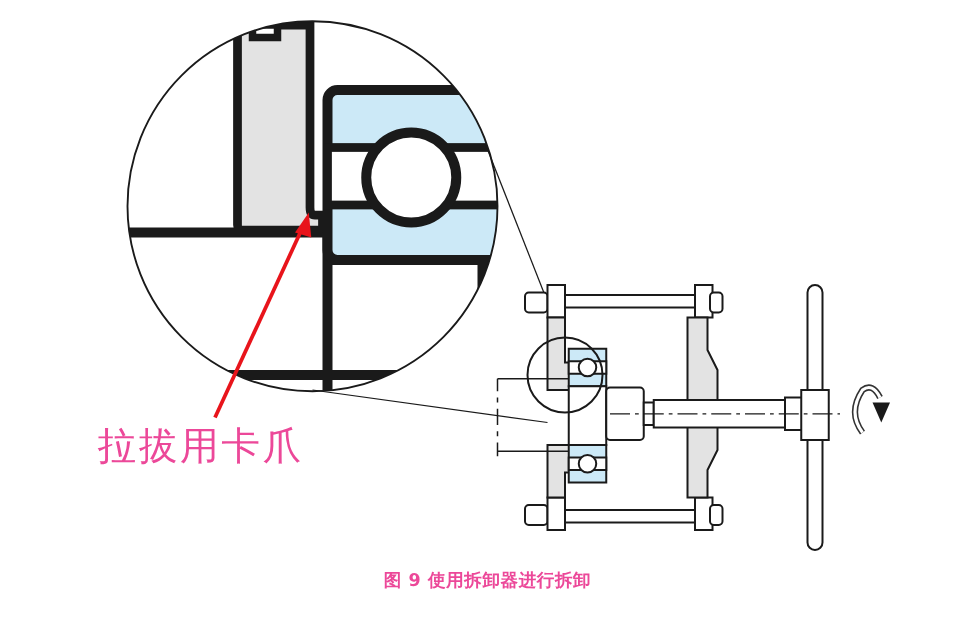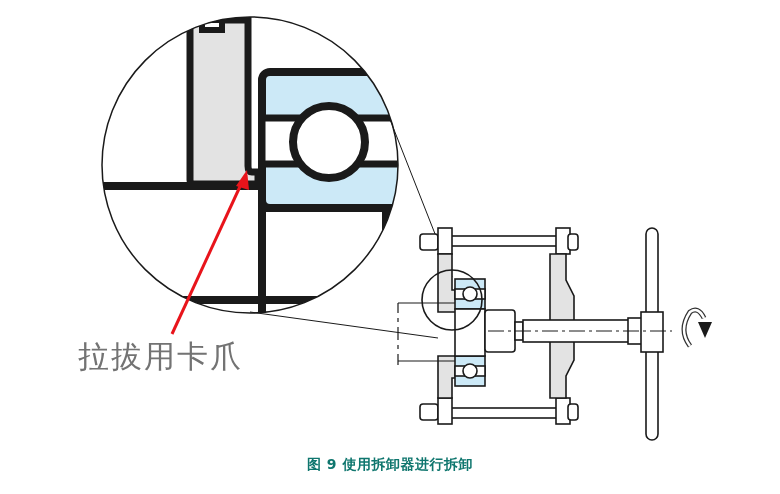--- a/index.html
+++ b/index.html
@@ -1,25 +1,25 @@
 <!DOCTYPE html>
 <html><head>
   <meta charset="utf-8">
   <style>
     html, body { margin: 0; padding: 0; background: #ffffff; }
     body { width: 780px; height: 494px; position: relative; overflow: hidden; font-family: "DejaVu Sans", sans-serif; }
     #figure { position: absolute; left: 0; top: 0; width: 780px; height: 494px; }
     .callout-label {
       position: absolute; left: 78px; top: 336px;
-      font-family: "DejaVu Sans", sans-serif; font-size: 31px; color: #737373;
+      font-family: "DejaVu Sans", sans-serif; font-size: 31px; color: #ec4899;
       letter-spacing: 2px; white-space: nowrap;
     }
     .caption {
       position: absolute; left: 0; width: 780px; top: 456px; text-align: center;
-      font-family: "DejaVu Sans", sans-serif; font-size: 14px; font-weight: bold; color: #0f766e;
+      font-family: "DejaVu Sans", sans-serif; font-size: 14px; font-weight: bold; color: #ec4899;
       letter-spacing: 0.5px;
     }
   </style>
 </head>
 <body>
 
 <div id="figure">
   <svg width="780" height="494" viewBox="0 0 780 494" xmlns="http://www.w3.org/2000/svg">
     <defs>
       <clipPath id="magclip">

